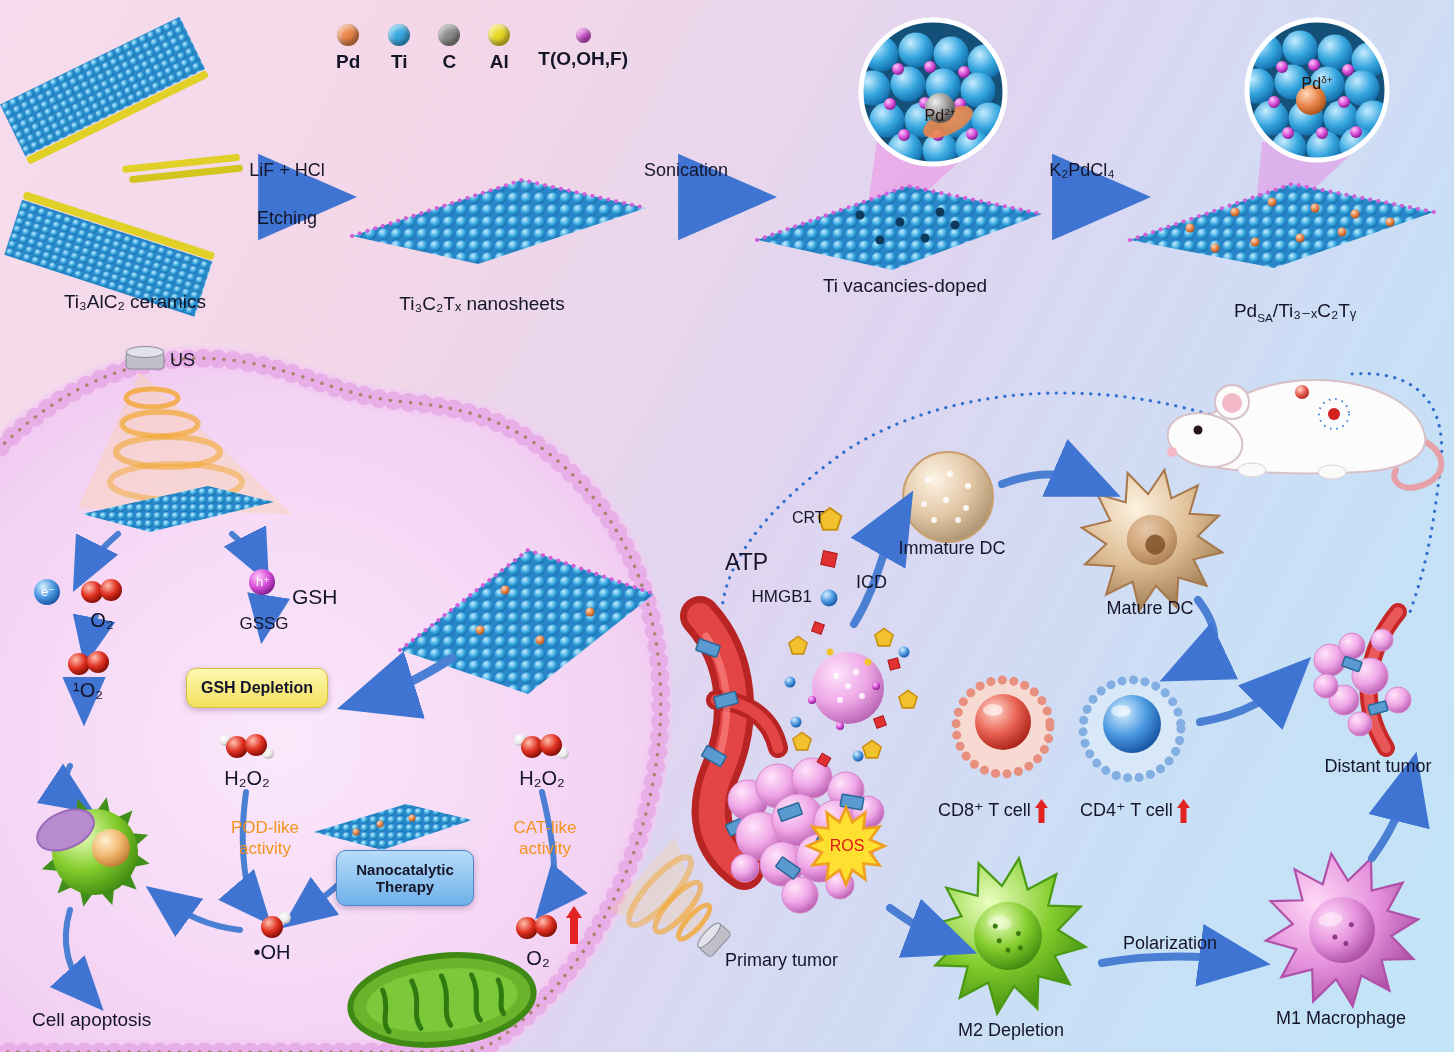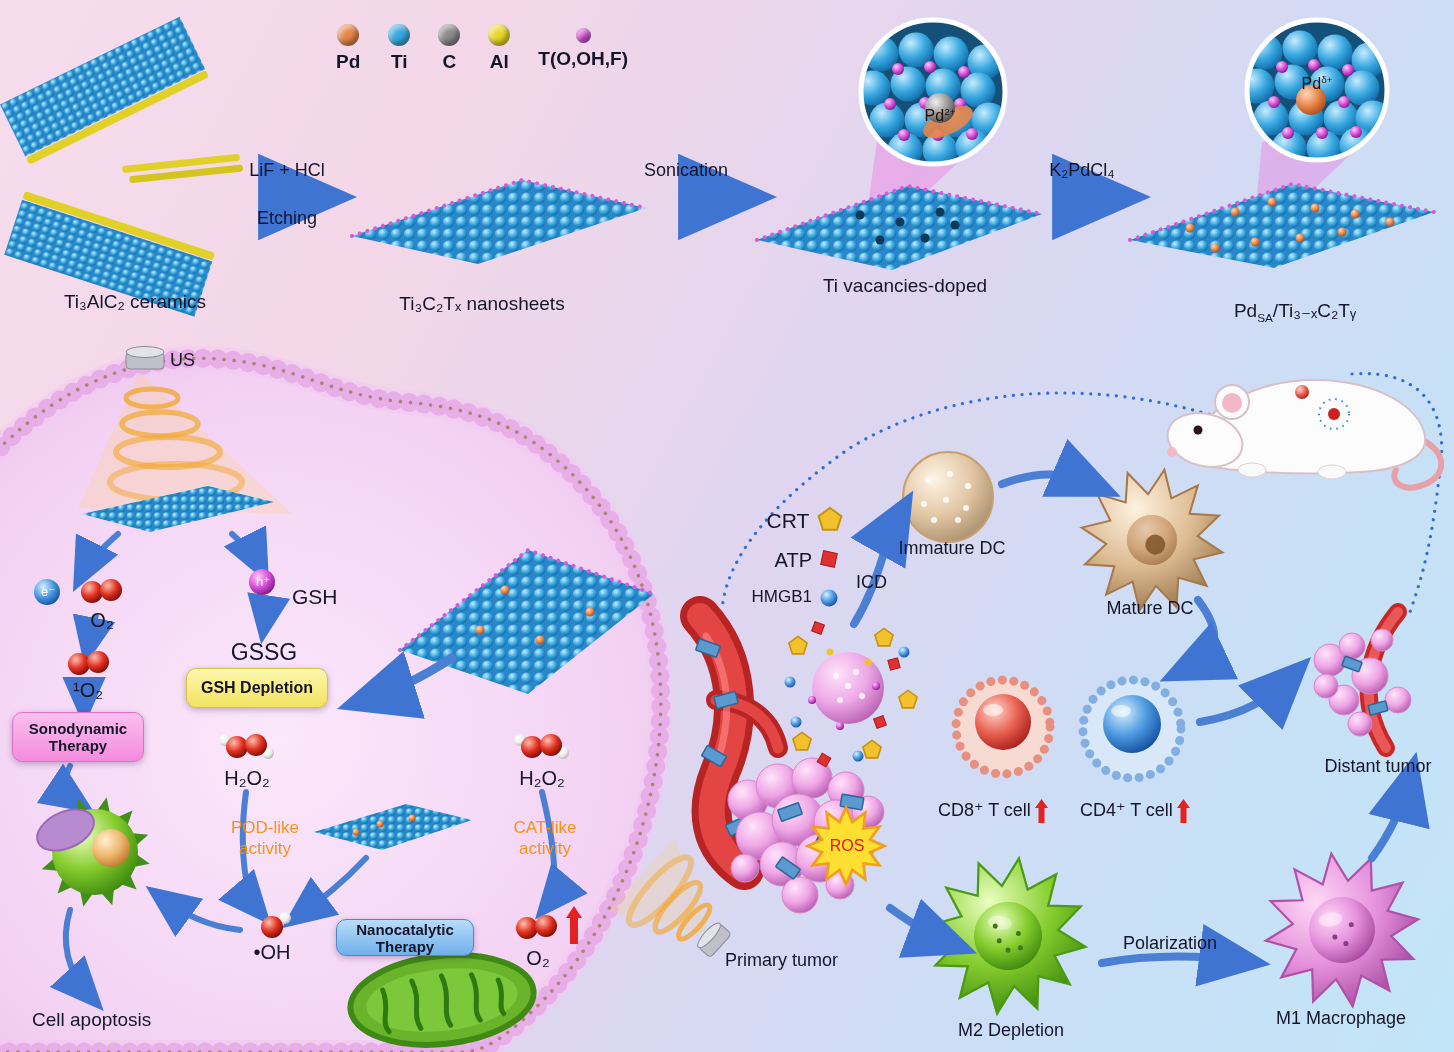--- a/index.html
+++ b/index.html
@@ -616,42 +616,41 @@
 </div>
 <div class="lbl center" style="left:1022px;top:160px;width:120px">K₂PdCl₄</div>
 <div class="lbl center big" style="left:1175px;top:299px;width:240px"><span>Pd</span><sub>SA</sub><span>/Ti₃₋ₓC₂Tᵧ</span></div>
 <div class="lbl center" style="left:905px;top:106px;width:70px;font-size:16px;color:#241208"><span>Pd</span><sup>2+</sup></div>
 <div class="lbl center" style="left:1282px;top:74px;width:70px;font-size:16px;color:#241208"><span>Pd</span><sup>δ+</sup></div>
 
 <div class="lbl" style="left:170px;top:350px">US</div>
 <div class="lbl center" style="left:34px;top:584px;width:28px;font-size:13px;color:#fff">e⁻</div>
 <div class="lbl center chem" style="left:82px;top:608px;width:40px">O₂</div>
 <div class="lbl center chem" style="left:60px;top:678px;width:56px">¹O₂</div>
-<div class="box box-sono" style="left:12px;top:712px;width:132px;height:50px">Sonodynamic Therapy</div>
 <div class="lbl center" style="left:249px;top:574px;width:28px;font-size:13px;color:#fff">h⁺</div>
 <div class="lbl" style="left:292px;top:584px;font-size:21px">GSH</div>
-<div class="lbl center" style="left:228px;top:638px;width:72px;font-size:23px">GSSG</div>
+<div class="lbl center" style="left:228px;top:614px;width:72px;font-size:17px">GSSG</div>
 <div class="box box-gsh" style="left:186px;top:668px;width:142px;height:40px">GSH Depletion</div>
 <div class="lbl center chem" style="left:215px;top:766px;width:64px">H₂O₂</div>
 <div class="lbl center orange" style="left:205px;top:818px;width:120px;font-size:17px">
   <span style="display:block">POD-like</span>
   <span style="display:block">activity</span>
 </div>
 <div class="lbl center orange" style="left:485px;top:818px;width:120px;font-size:17px">
   <span style="display:block">CAT-like</span>
   <span style="display:block">activity</span>
 </div>
 <div class="lbl center chem" style="left:510px;top:766px;width:64px">H₂O₂</div>
 <div class="lbl center chem" style="left:244px;top:940px;width:56px">•OH</div>
-<div class="box box-nano" style="left:336px;top:919px;width:138px;height:37px">Nanocatalytic Therapy</div>
+<div class="box box-nano" style="left:336px;top:850px;width:138px;height:56px">Nanocatalytic Therapy</div>
 <div class="lbl center chem" style="left:512px;top:946px;width:52px">O₂</div>
 <div class="lbl big" style="left:32px;top:1008px;width:200px">Cell apoptosis</div>
 
-<div class="lbl" style="left:762px;top:508px;width:52px;font-size:21px;text-align:center">CRT</div>
-<div class="lbl" style="left:760px;top:548px;width:52px;font-size:20px;text-align:right">ATP</div>
+<div class="lbl" style="left:792px;top:508px;width:52px;font-size:16px;text-align:left">CRT</div>
+<div class="lbl" style="left:725px;top:548px;width:52px;font-size:23px;text-align:left">ATP</div>
 <div class="lbl" style="left:712px;top:587px;width:100px;font-size:17px;text-align:right">HMGB1</div>
 <div class="lbl" style="left:856px;top:572px">ICD</div>
 <div class="lbl center" style="left:872px;top:538px;width:160px">Immature DC</div>
 <div class="lbl center" style="left:1080px;top:598px;width:140px">Mature DC</div>
 <div class="lbl row" style="left:938px;top:799px">
   <span>CD8⁺ T cell</span>
   <svg width="13" height="24">
         <path d="M6.5,0 L13,9 H9.5 V24 H3.5 V9 H0 Z" fill="#e32222"></path>
       </svg>
 </div>

